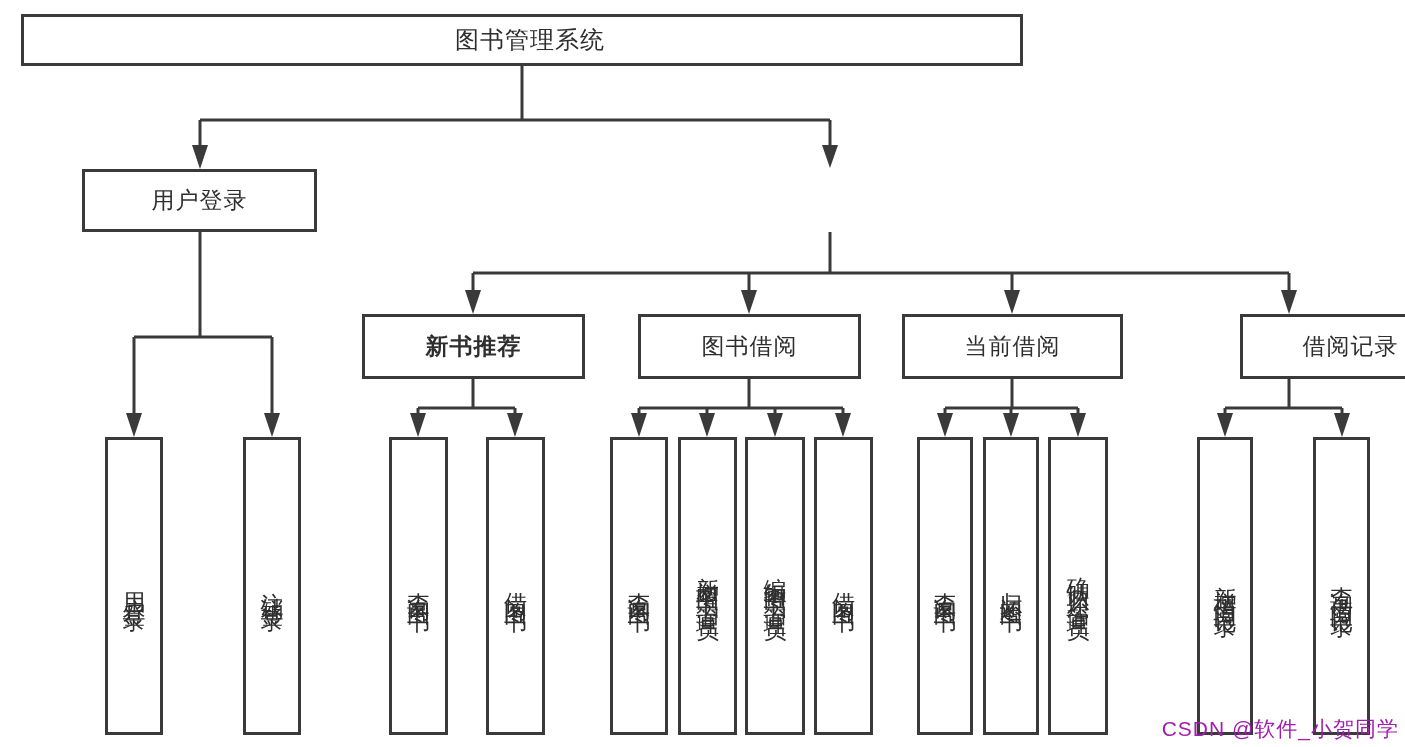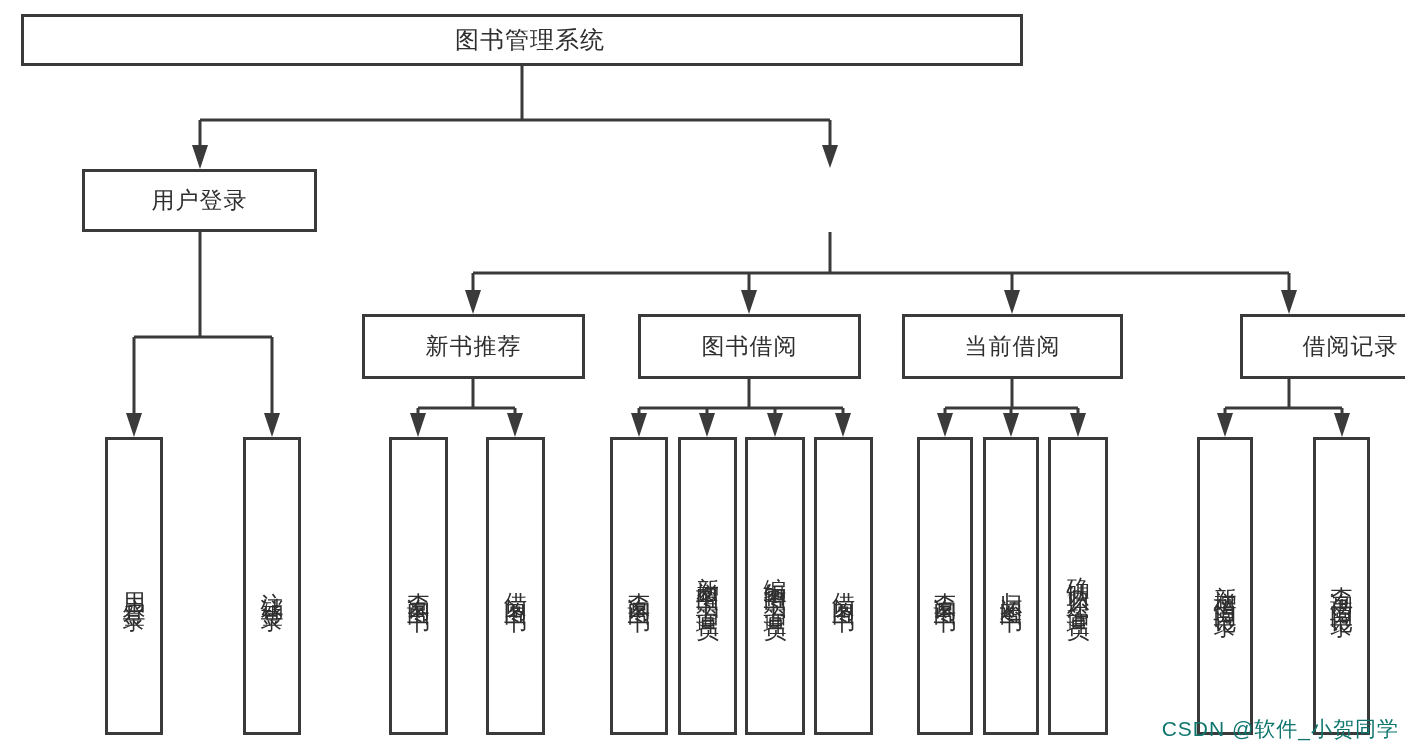--- a/index.html
+++ b/index.html
@@ -45,21 +45,21 @@
     text-orientation: mixed;
     letter-spacing: 6px;
     font-size: 23px;
     line-height: 1;
     padding: 6px 0;
   }
   .watermark {
     position: absolute;
     right: 6px;
     bottom: 4px;
-    color: #0f766e;
+    color: #a21caf;
     font-size: 21px;
     letter-spacing: 1px;
     white-space: nowrap;
   }
 </style>
 </head>
 <body>
 
 <div class="canvas">
 
@@ -100,21 +100,21 @@
       <polygon points="1070,413 1086,413 1078,437"></polygon>
       <polygon points="1217,413 1233,413 1225,437"></polygon>
       <polygon points="1334,413 1350,413 1342,437"></polygon>
     </g>
   </svg>
 
   <div class="box root" style="left:21px; top:14px; width:1002px; height:52px;">图书管理系统</div>
 
   <div class="box" style="left:82px; top:169px; width:235px; height:63px;">用户登录</div>
 
-  <div class="box" style="left:362px; top:314px; width:223px; height:65px;">新书推荐</div>
+  <div class="box" style="left:362px; top:314px; width:223px; height:65px;font-weight:bold;">新书推荐</div>
   <div class="box" style="left:638px; top:314px; width:223px; height:65px;">图书借阅</div>
   <div class="box" style="left:902px; top:314px; width:221px; height:65px;">当前借阅</div>
   <div class="box" style="left:1204px; top:314px; width:221px; height:65px;margin-left:36px;">借阅记录</div>
 
   <div class="box vbox" style="left:105px; top:437px; width:58px; height:298px;">用户登录</div>
   <div class="box vbox" style="left:243px; top:437px; width:58px; height:298px;">注销登录</div>
 
   <div class="box vbox" style="left:389px; top:437px; width:59px; height:298px;">查询图书</div>
   <div class="box vbox" style="left:486px; top:437px; width:59px; height:298px;">借阅图书</div>
 

